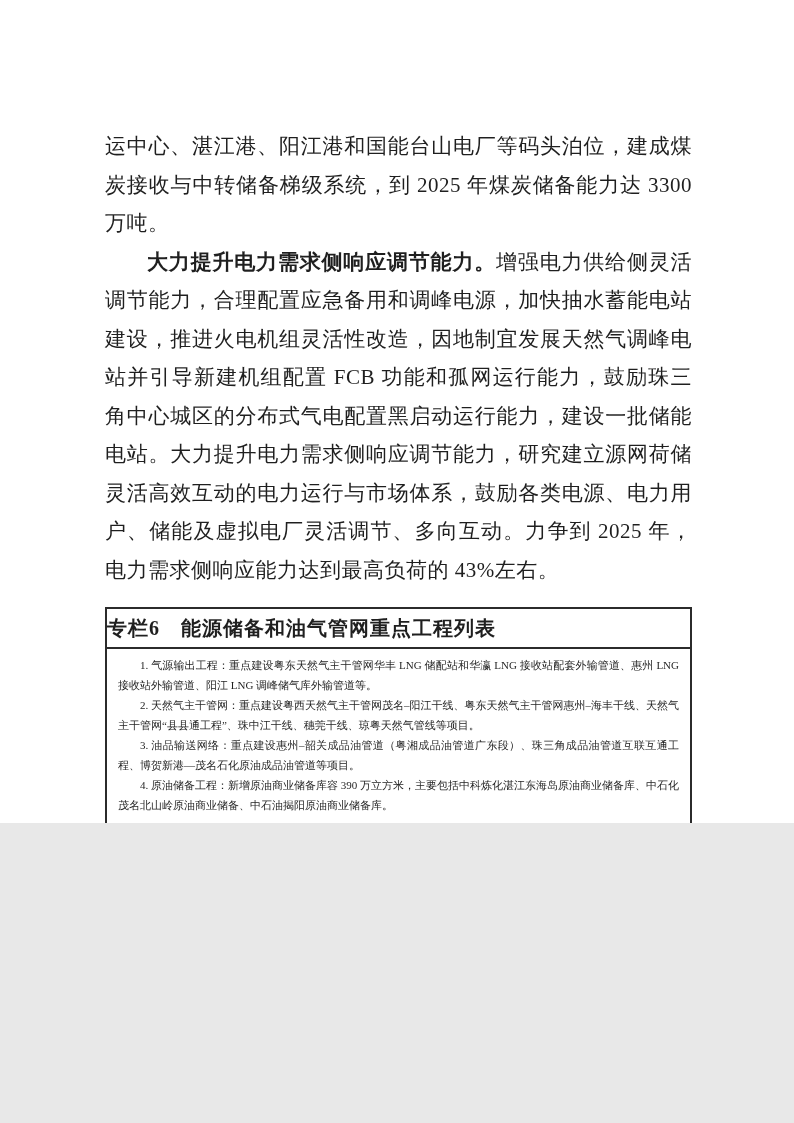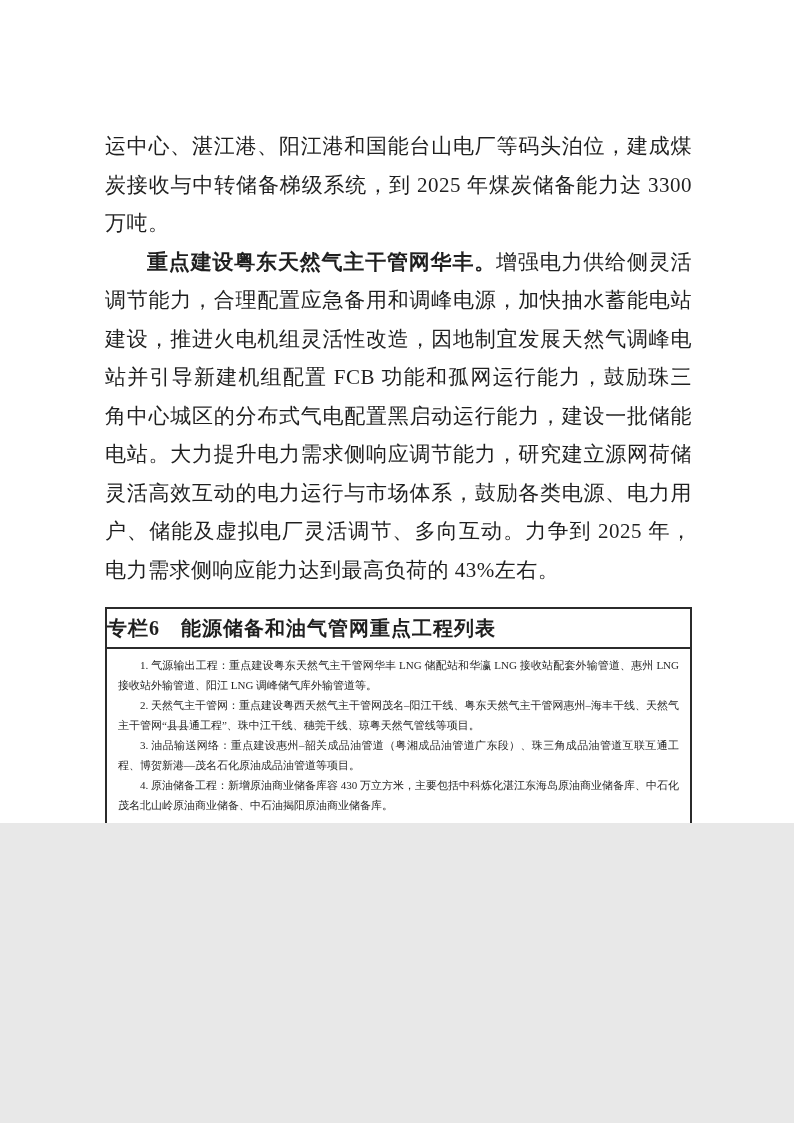--- a/index.html
+++ b/index.html
@@ -64,29 +64,29 @@
 <body>
 
 <div class="page">
   <div class="content">
 
     <p class="body-para">
       <span>运中心、湛江港、阳江港和国能台山电厂等码头泊位，建成煤炭接收与中转储备梯级系统，到 2025 年煤炭储备能力达 3300 万吨。</span>
     </p>
 
     <p class="body-para indent">
-      <span class="lead-bold">重点建设粤东天然气主干管网华丰。</span><span>增强电力供给侧灵活调节能力，合理配置应急备用和调峰电源，加快抽水蓄能电站建设，推进火电机组灵活性改造，因地制宜发展天然气调峰电站并引导新建机组配置 FCB 功能和孤网运行能力，鼓励珠三角中心城区的分布式气电配置黑启动运行能力，建设一批储能电站。大力提升电力需求侧响应调节能力，研究建立源网荷储灵活高效互动的电力运行与市场体系，鼓励各类电源、电力用户、储能及虚拟电厂灵活调节、多向互动。力争到 2025 年，电力需求侧响应能力达到最高负荷的 43%左右。</span>
+      <span class="lead-bold">大力提升电力需求侧响应调节能力。</span><span>增强电力供给侧灵活调节能力，合理配置应急备用和调峰电源，加快抽水蓄能电站建设，推进火电机组灵活性改造，因地制宜发展天然气调峰电站并引导新建机组配置 FCB 功能和孤网运行能力，鼓励珠三角中心城区的分布式气电配置黑启动运行能力，建设一批储能电站。大力提升电力需求侧响应调节能力，研究建立源网荷储灵活高效互动的电力运行与市场体系，鼓励各类电源、电力用户、储能及虚拟电厂灵活调节、多向互动。力争到 2025 年，电力需求侧响应能力达到最高负荷的 43%左右。</span>
     </p>
 
     <div class="callout">
       <div class="callout-title">专栏6　能源储备和油气管网重点工程列表</div>
       <div class="callout-body">
         <p class="callout-item">1. 气源输出工程：重点建设粤东天然气主干管网华丰 LNG 储配站和华瀛 LNG 接收站配套外输管道、惠州 LNG 接收站外输管道、阳江 LNG 调峰储气库外输管道等。</p>
         <p class="callout-item">2. 天然气主干管网：重点建设粤西天然气主干管网茂名–阳江干线、粤东天然气主干管网惠州–海丰干线、天然气主干管网“县县通工程”、珠中江干线、穗莞干线、琼粤天然气管线等项目。</p>
         <p class="callout-item">3. 油品输送网络：重点建设惠州–韶关成品油管道（粤湘成品油管道广东段）、珠三角成品油管道互联互通工程、博贺新港—茂名石化原油成品油管道等项目。</p>
-        <p class="callout-item">4. 原油储备工程：新增原油商业储备库容 430 万立方米，主要包括中科炼化湛江东海岛原油商业储备库、中石化茂名北山岭原油商业储备、中石油揭阳原油商业储备库。</p>
+        <p class="callout-item">4. 原油储备工程：新增原油商业储备库容 390 万立方米，主要包括中科炼化湛江东海岛原油商业储备库、中石化茂名北山岭原油商业储备、中石油揭阳原油商业储备库。</p>
       </div>
     </div>
 
   </div>
 
   <div class="page-number">— 22 —</div>
 </div>
 
 </body></html>

